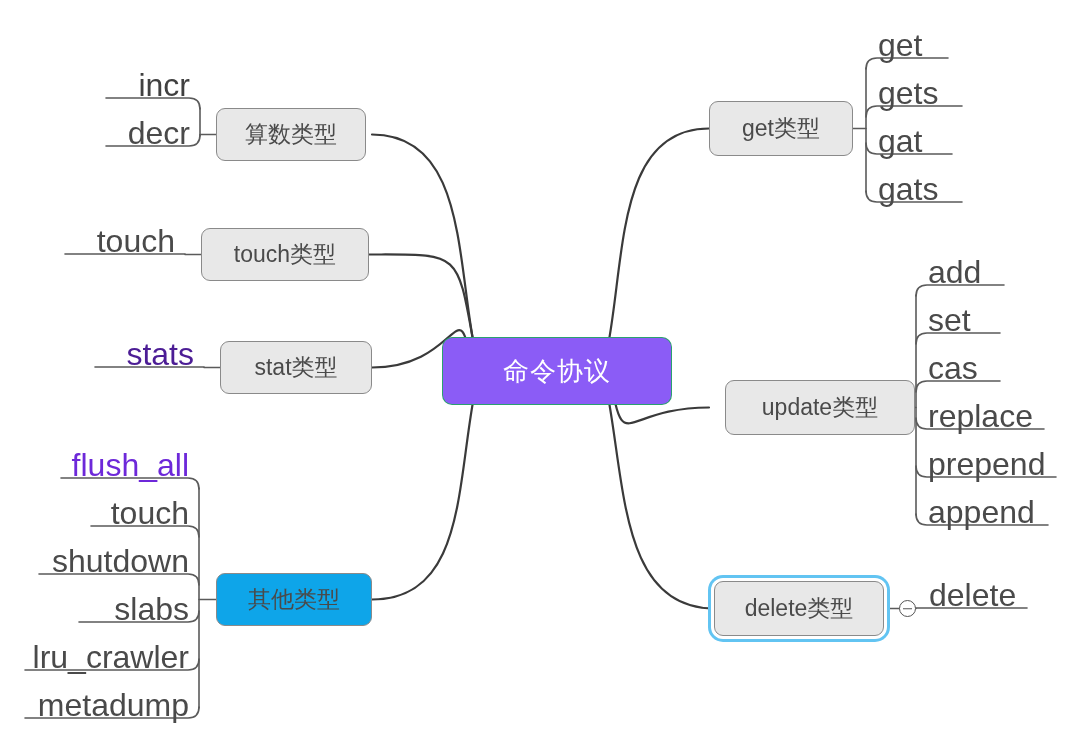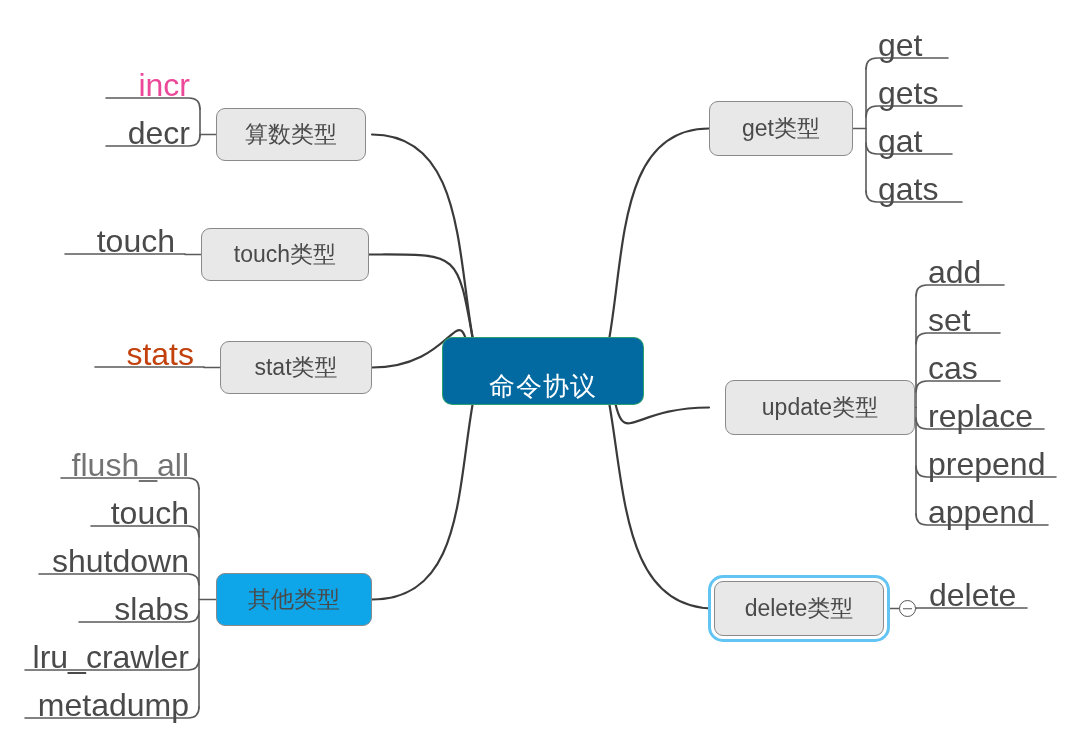--- a/index.html
+++ b/index.html
@@ -127,40 +127,40 @@
         <path d="M 916 392 Q 916 381 927 381 L 1000 381"></path>
         <path d="M 916 418 Q 916 429 927 429 L 1044 429"></path>
         <path d="M 916 466 Q 916 477 927 477 L 1056 477"></path>
         <path d="M 916 514 Q 916 525 927 525 L 1048 525"></path>
         <path d="M 884 608.5 L 916 608.5"></path>
         <path d="M 916 608 L 1027 608"></path>
       </g>
   </svg>
 
   <div id="node-layer">
-      <div class="node node-root" style="left: 443px; top: 338px; width: 200px; height: 66px; background: #0369a1; color: rgb(255, 255, 255); align-items: flex-end;">
+      <div class="node node-root" style="left: 443px; top: 338px; width: 228px; height: 66px; background: #8b5cf6; color: rgb(255, 255, 255);">
         <span>命令协议</span>
       </div>
       <div class="node node-branch" style="left: 216px; top: 108px; width: 150px; height: 53px; background: rgb(232, 232, 232); border-color: rgb(138, 138, 138); color: rgb(74, 74, 74);">
         <span>算数类型</span>
       </div>
-      <div class="leaf leaf-left" style="color: #ec4899; top: 69px; left: 0px; width: 190px;">incr</div>
+      <div class="leaf leaf-left" style="color: #404040; top: 69px; left: 0px; width: 190px;">incr</div>
       <div class="leaf leaf-left" style="color: rgb(74, 74, 74); top: 117px; left: 0px; width: 190px;">decr</div>
       <div class="node node-branch" style="left: 201px; top: 228px; width: 168px; height: 53px; background: rgb(232, 232, 232); border-color: rgb(138, 138, 138); color: rgb(74, 74, 74);">
         <span>touch类型</span>
       </div>
       <div class="leaf leaf-left" style="color: rgb(74, 74, 74); top: 225px; left: 0px; width: 175px;">touch</div>
       <div class="node node-branch" style="left: 220px; top: 341px; width: 152px; height: 53px; background: rgb(232, 232, 232); border-color: rgb(138, 138, 138); color: rgb(74, 74, 74);">
         <span>stat类型</span>
       </div>
-      <div class="leaf leaf-left" style="color: #c2410c; top: 338px; left: 0px; width: 194px;">stats</div>
+      <div class="leaf leaf-left" style="color: #4c1d95; top: 338px; left: 0px; width: 194px;">stats</div>
       <div class="node node-branch" style="left: 216px; top: 573px; width: 156px; height: 53px; background: #0ea5e9; border-color: rgb(138, 138, 138); color: rgb(74, 74, 74);">
         <span>其他类型</span>
       </div>
-      <div class="leaf leaf-left" style="color: #737373; top: 449px; left: 0px; width: 189px;">flush_all</div>
+      <div class="leaf leaf-left" style="color: #6d28d9; top: 449px; left: 0px; width: 189px;">flush_all</div>
       <div class="leaf leaf-left" style="color: rgb(74, 74, 74); top: 497px; left: 0px; width: 189px;">touch</div>
       <div class="leaf leaf-left" style="color: rgb(74, 74, 74); top: 545px; left: 0px; width: 189px;">shutdown</div>
       <div class="leaf leaf-left" style="color: rgb(74, 74, 74); top: 593px; left: 0px; width: 189px;">slabs</div>
       <div class="leaf leaf-left" style="color: rgb(74, 74, 74); top: 641px; left: 0px; width: 189px;">lru_crawler</div>
       <div class="leaf leaf-left" style="color: rgb(74, 74, 74); top: 689px; left: 0px; width: 189px;">metadump</div>
       <div class="node node-branch" style="left: 709px; top: 101px; width: 144px; height: 55px; background: rgb(232, 232, 232); border-color: rgb(138, 138, 138); color: rgb(74, 74, 74);">
         <span>get类型</span>
       </div>
       <div class="leaf leaf-right" style="color: rgb(74, 74, 74); top: 29px; left: 878px;">get</div>
       <div class="leaf leaf-right" style="color: rgb(74, 74, 74); top: 77px; left: 878px;">gets</div>

